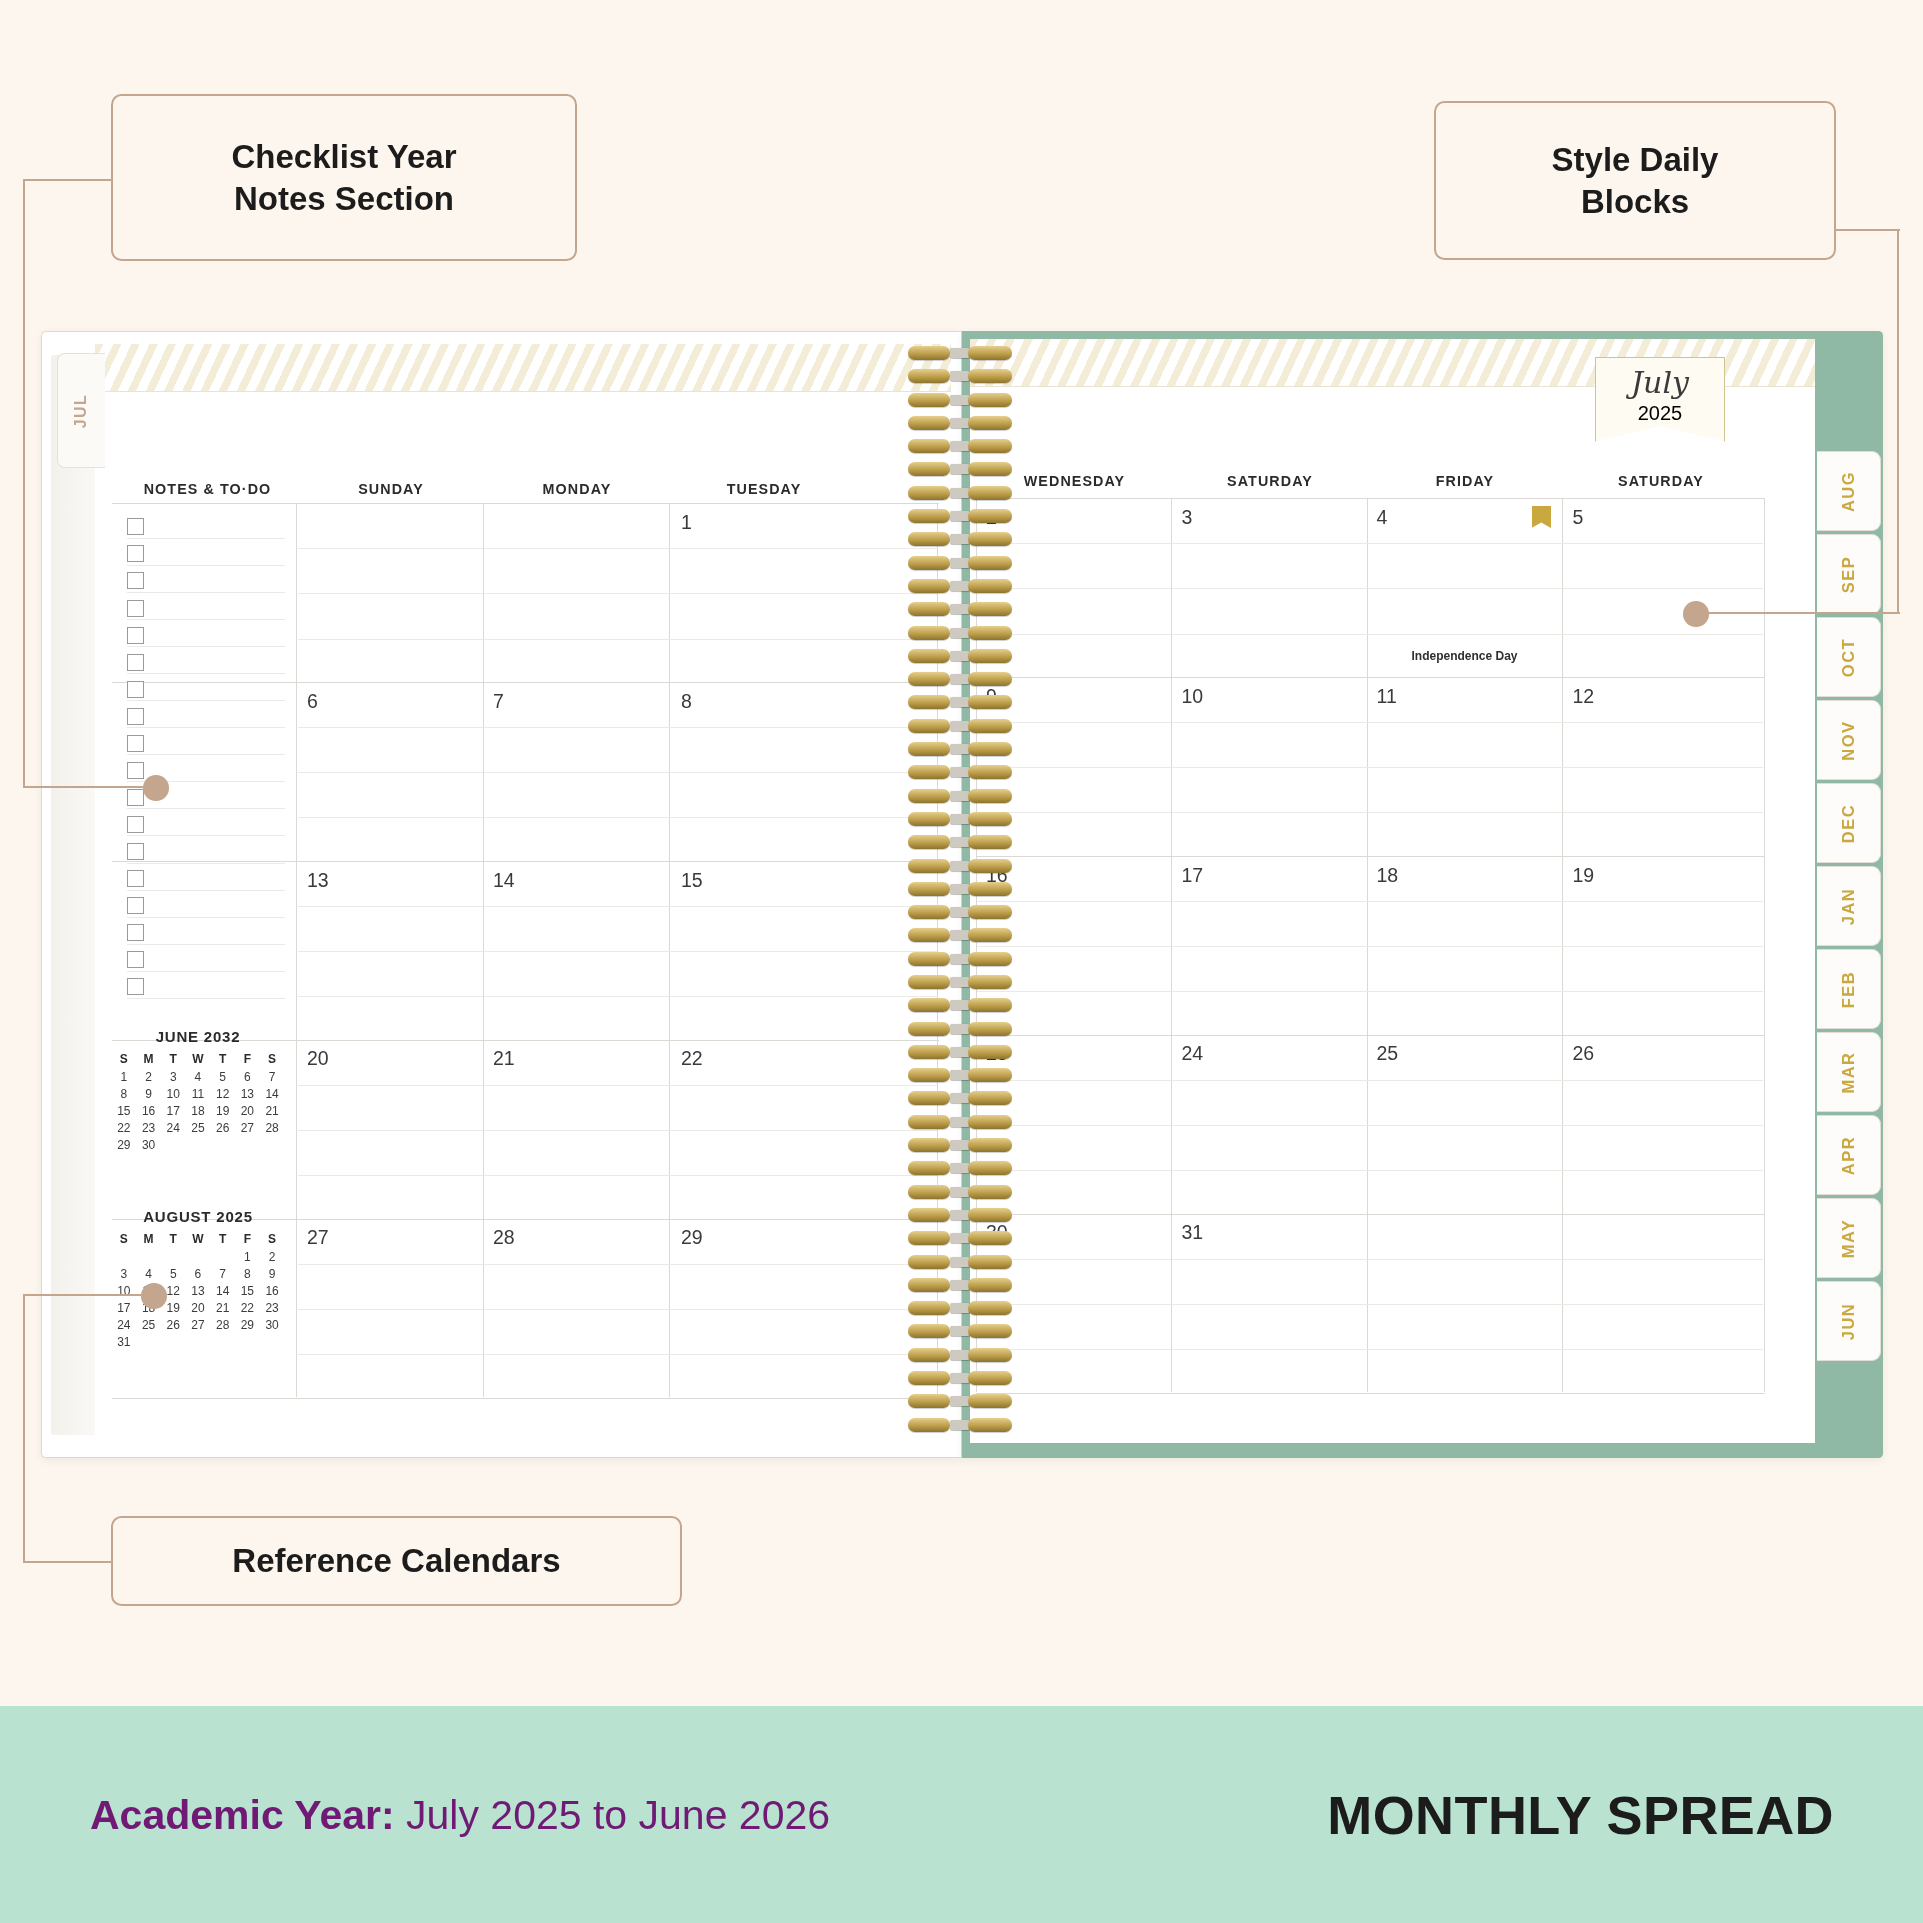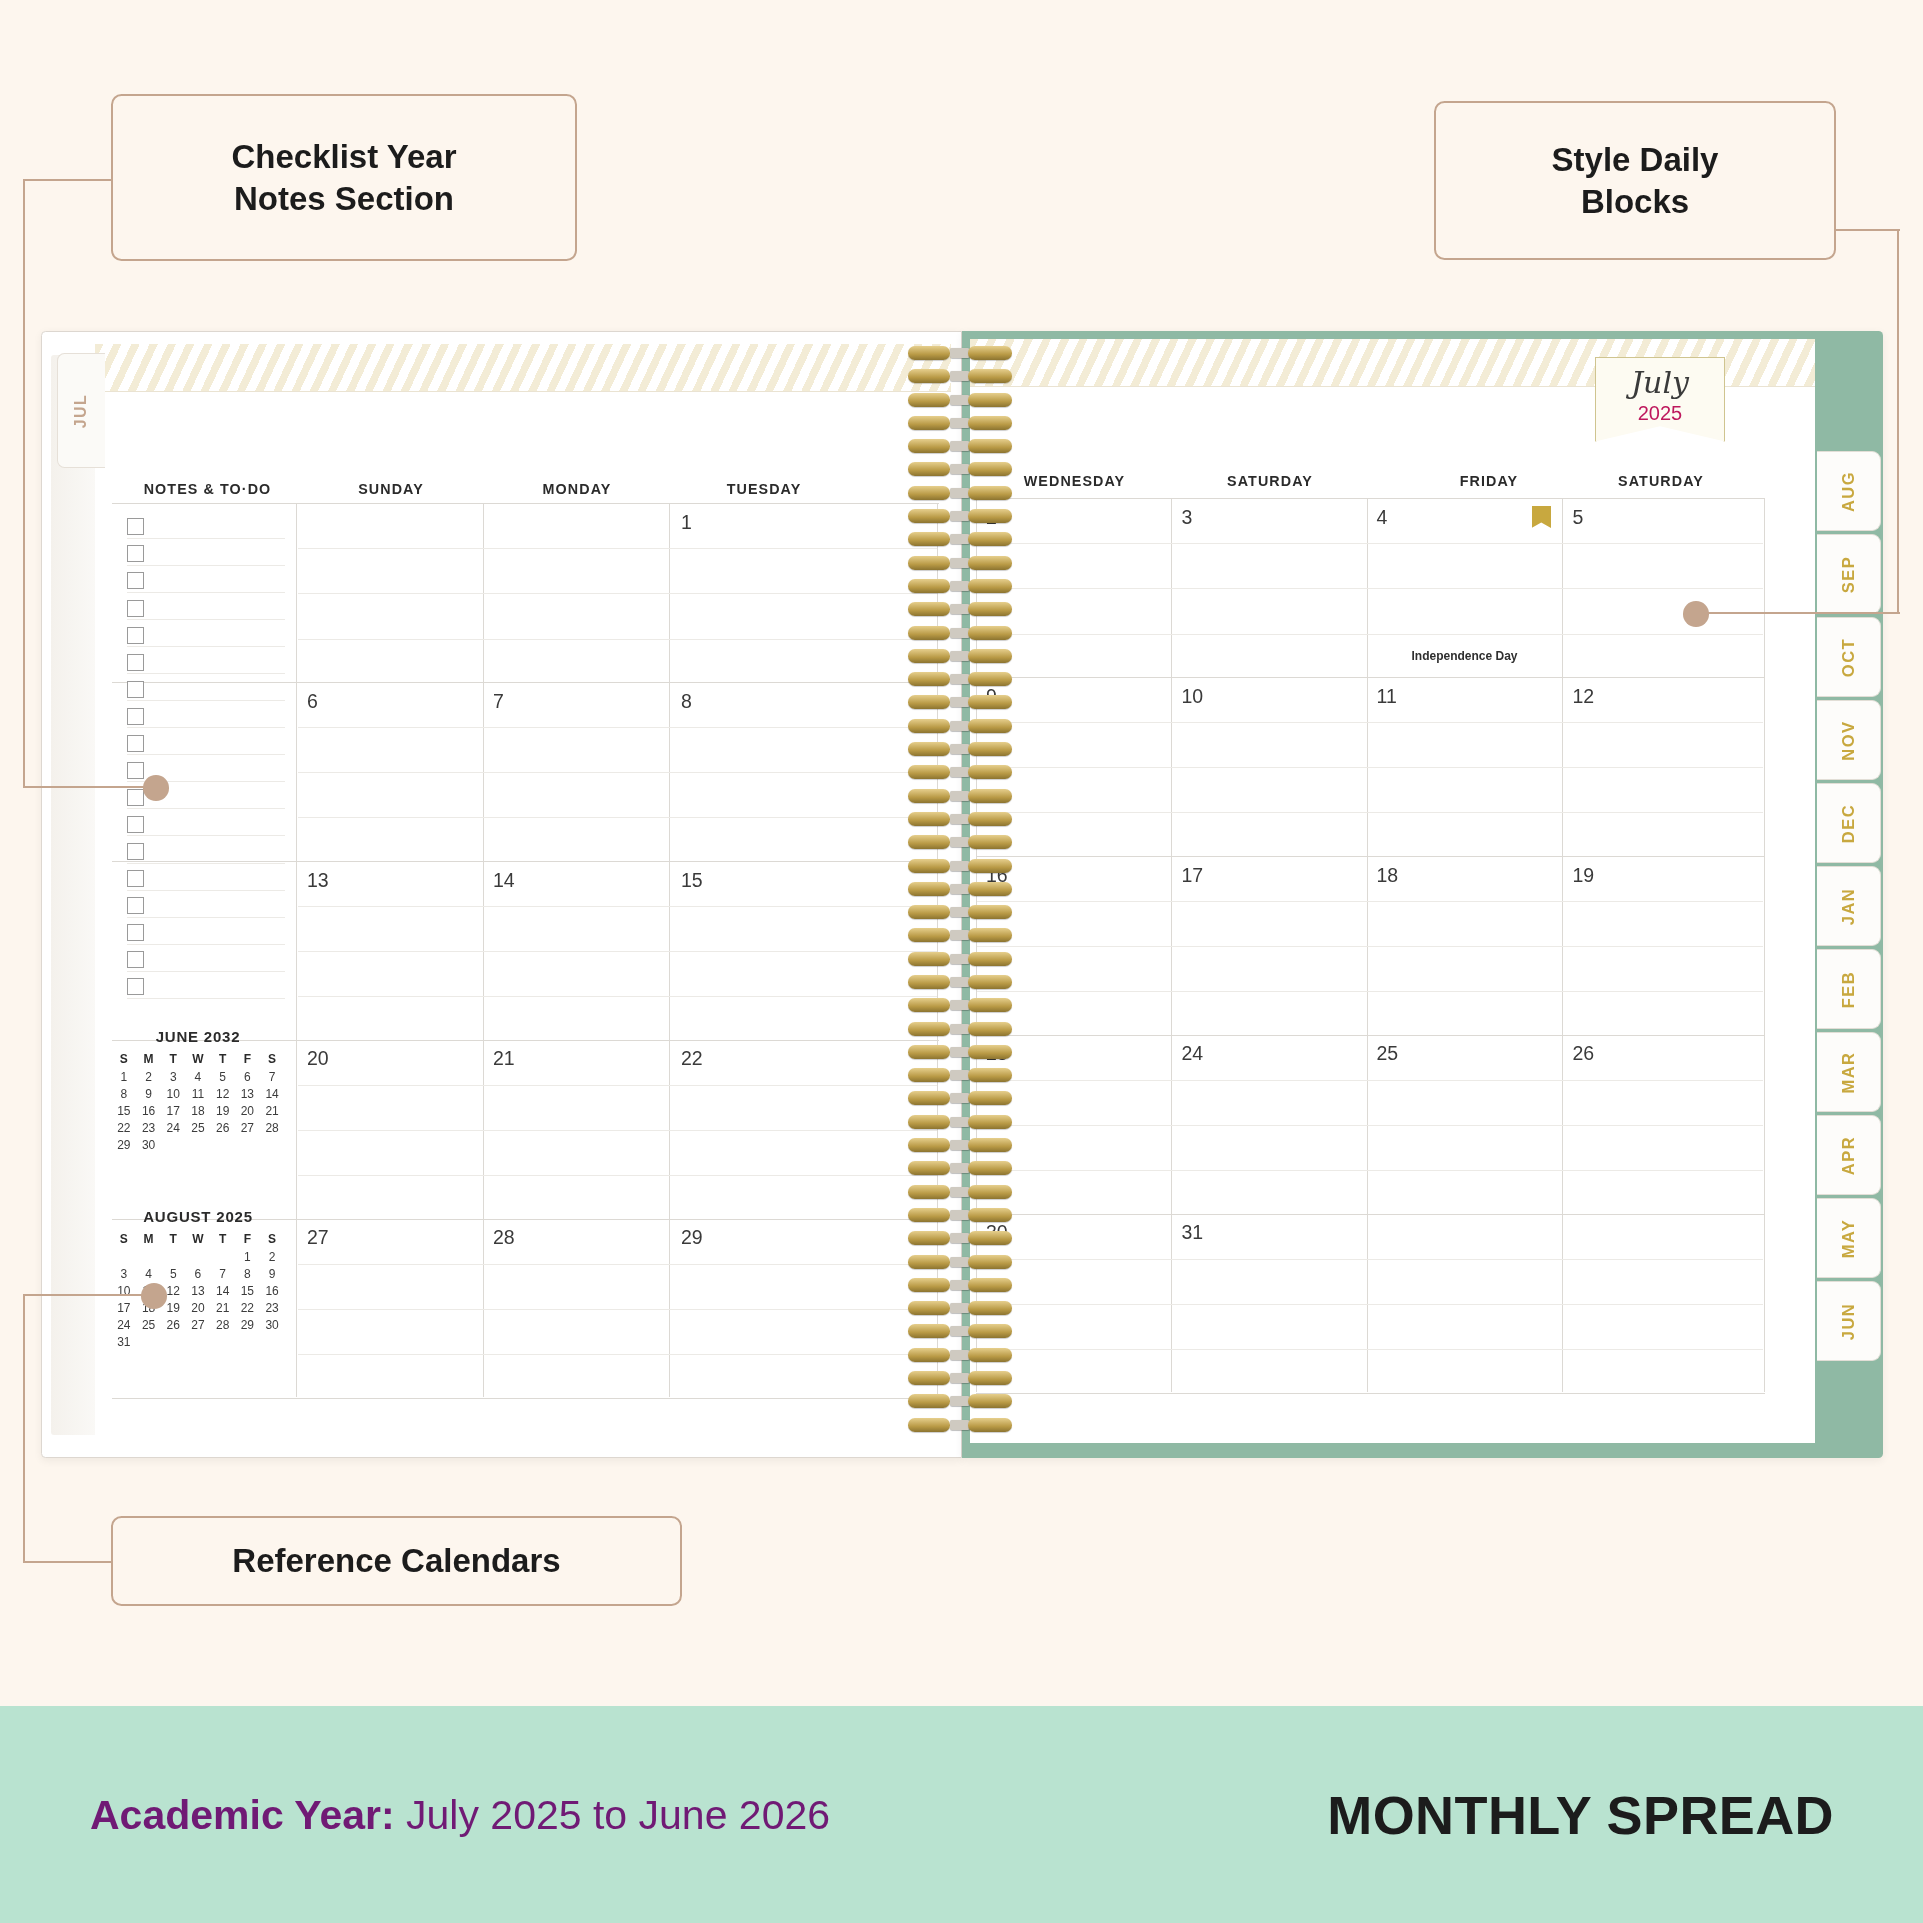--- a/index.html
+++ b/index.html
@@ -101,21 +101,21 @@
   .month-flag{
     position:absolute;right:90px;top:18px;width:128px;height:83px;
     background:#fdfbf2;border:1.5px solid #cfc48f;
     text-align:center;
     clip-path:polygon(0 0,100% 0,100% 100%,50% 82%,0 100%);
   }
   .month-flag .m-name{
     font-family:"DejaVu Serif", serif;
     font-style:italic;font-size:30px;color:#3a3a3a;margin-top:7.5px;
   }
-  .month-flag .m-year{font-size:20px;color:#be185d;margin-top:1.5px;}
+  .month-flag .m-year{font-size:20px;color:#000000;margin-top:1.5px;}
 
   
   .side-tabs{
     position:absolute;right:0;top:120px;width:66px;bottom:16.5px;
   }
   .side-tab{
     position:relative;height:78px;width:63px;margin-bottom:3px;
     background:#fdfcfa;border:0.8px solid #e2ded6;border-left:none;
     border-radius:0 9px 9px 0;
     display:flex;align-items:center;justify-content:center;
@@ -465,21 +465,21 @@
     <div class="page-right-inner">
       <div class="washi"></div>
 
       <div class="month-flag">
         <div class="m-name">July</div>
         <div class="m-year">2025</div>
       </div>
 
       <div class="dayname" style="left:7.5px;top:134px;width:195px;">WEDNESDAY</div>
       <div class="dayname" style="left:203px;top:134px;width:195px;">SATURDAY</div>
-      <div class="dayname" style="left:422px;top:134px;width:195px;">FRIDAY</div>
+      <div class="dayname" style="left:398px;top:134px;width:195px;">FRIDAY</div>
       <div class="dayname" style="left:594px;top:134px;width:195px;">SATURDAY</div>
 
       <div class="grid-line" style="left:6px;top:159px;width:789px;height:1.1px;"></div>
       <div class="grid-line" style="left:6px;top:338px;width:789px;height:1.1px;"></div>
       <div class="grid-line" style="left:6px;top:517px;width:789px;height:1.1px;"></div>
       <div class="grid-line" style="left:6px;top:696px;width:789px;height:1.1px;"></div>
       <div class="grid-line" style="left:6px;top:875px;width:789px;height:1.1px;"></div>
       <div class="grid-line" style="left:6px;top:1054px;width:789px;height:1.1px;"></div>
 
       <div class="grid-line" style="left:6px;top:159px;width:1.1px;height:894px;"></div>

